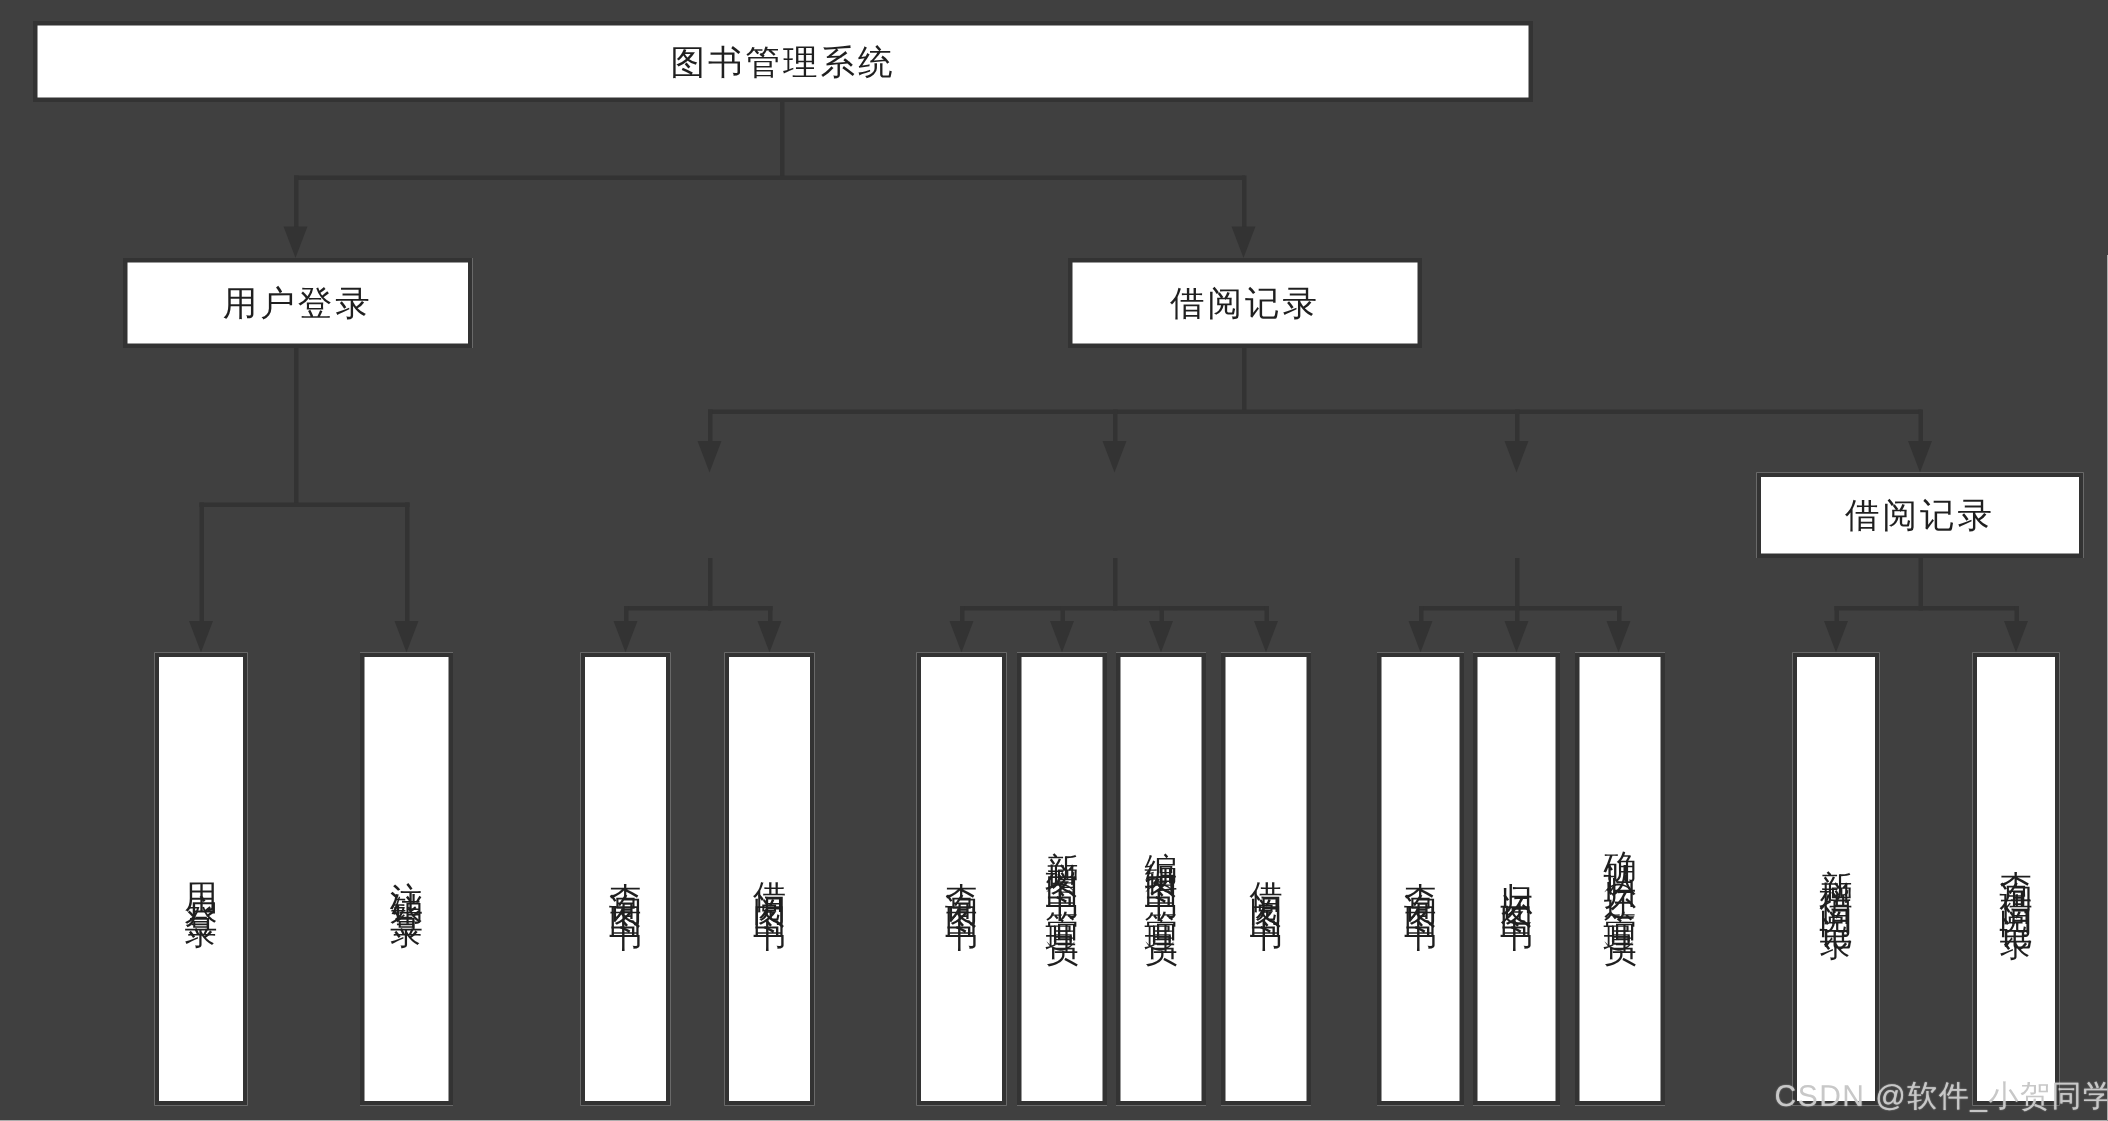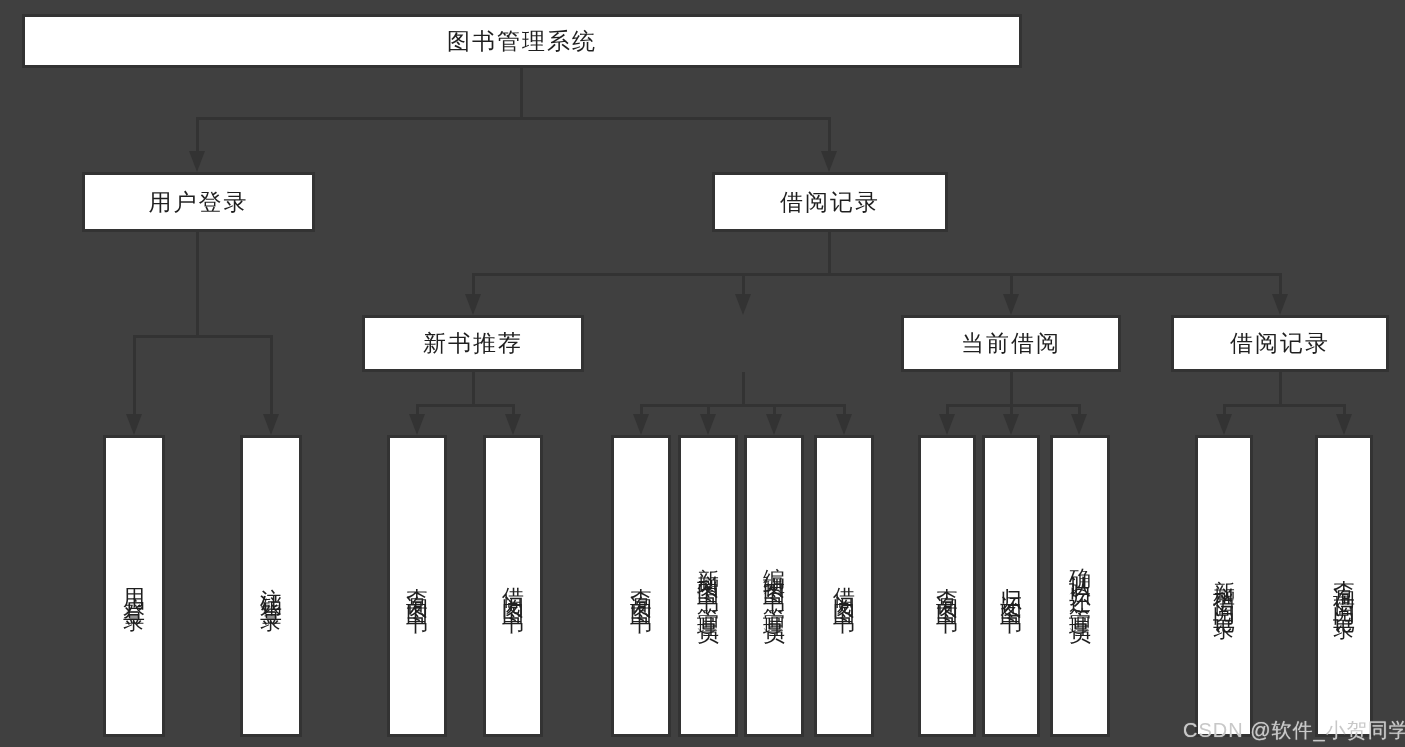--- a/index.html
+++ b/index.html
@@ -97,26 +97,20 @@
   <div class="hl" style="left:472px; top:273px; width:809px;"></div>
   <div class="vl" style="left:472px; top:273px; height:24px;"></div>
   <div class="arrow" style="left:465px; top:294px;"></div>
   <div class="vl" style="left:742px; top:273px; height:24px;"></div>
   <div class="arrow" style="left:735px; top:294px;"></div>
   <div class="vl" style="left:1010px; top:273px; height:24px;"></div>
   <div class="arrow" style="left:1003px; top:294px;"></div>
   <div class="vl" style="left:1279px; top:273px; height:24px;"></div>
   <div class="arrow" style="left:1272px; top:294px;"></div>
 
-  <div class="box hbox" style="left:362px; top:315px; width:222px; height:57px;">
-    <span>新书推荐</span>
-  </div>
-  <div class="box hbox" style="left:901px; top:315px; width:220px; height:57px;">
-    <span>当前借阅</span>
-  </div>
   <div class="box hbox" style="left:1171px; top:315px; width:218px; height:57px;">
     <span>借阅记录</span>
   </div>
 
   <div class="vl" style="left:472px; top:372px; height:35px;"></div>
   <div class="hl" style="left:416px; top:404px; width:99px;"></div>
   <div class="vl" style="left:416px; top:404px; height:13px;"></div>
   <div class="arrow" style="left:409px; top:414px;"></div>
   <div class="vl" style="left:512px; top:404px; height:13px;"></div>
   <div class="arrow" style="left:505px; top:414px;"></div>

